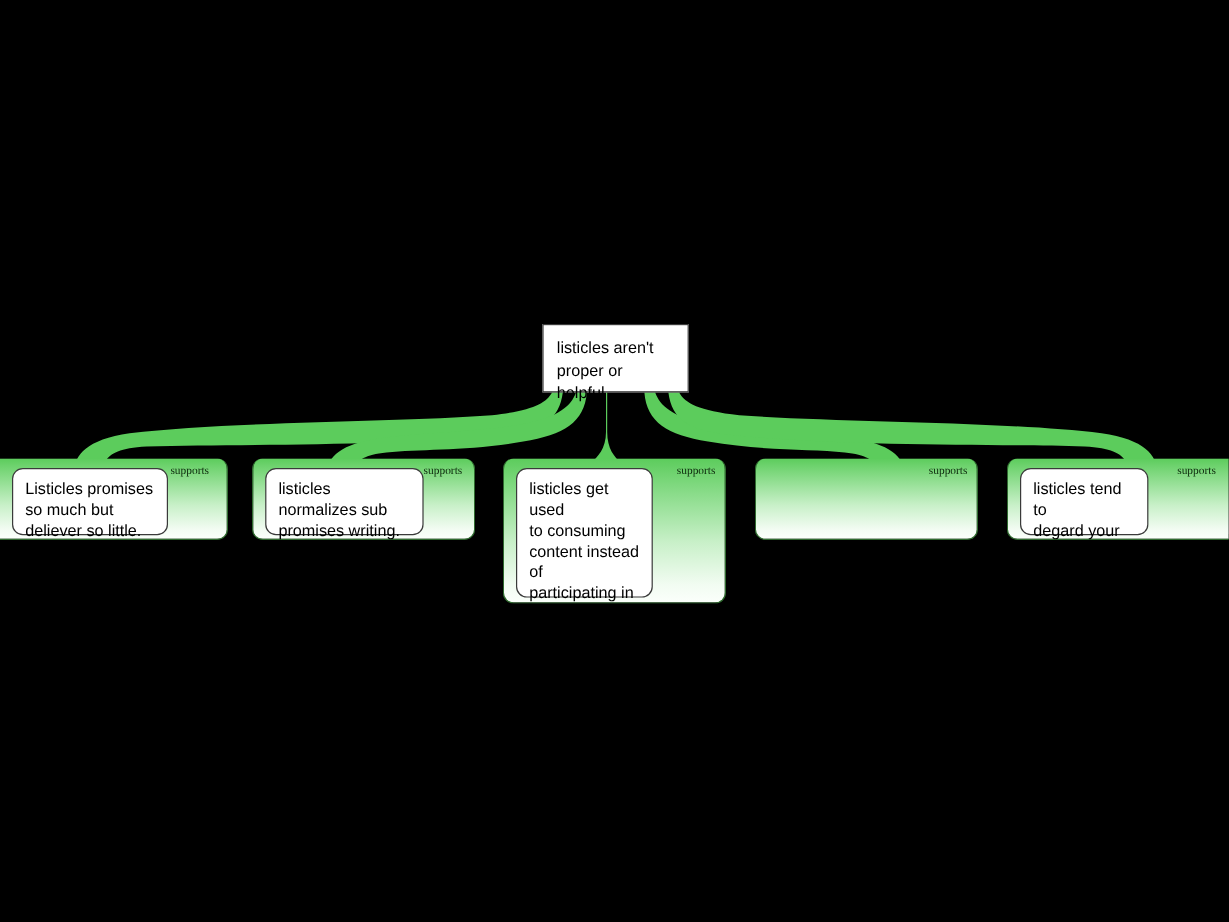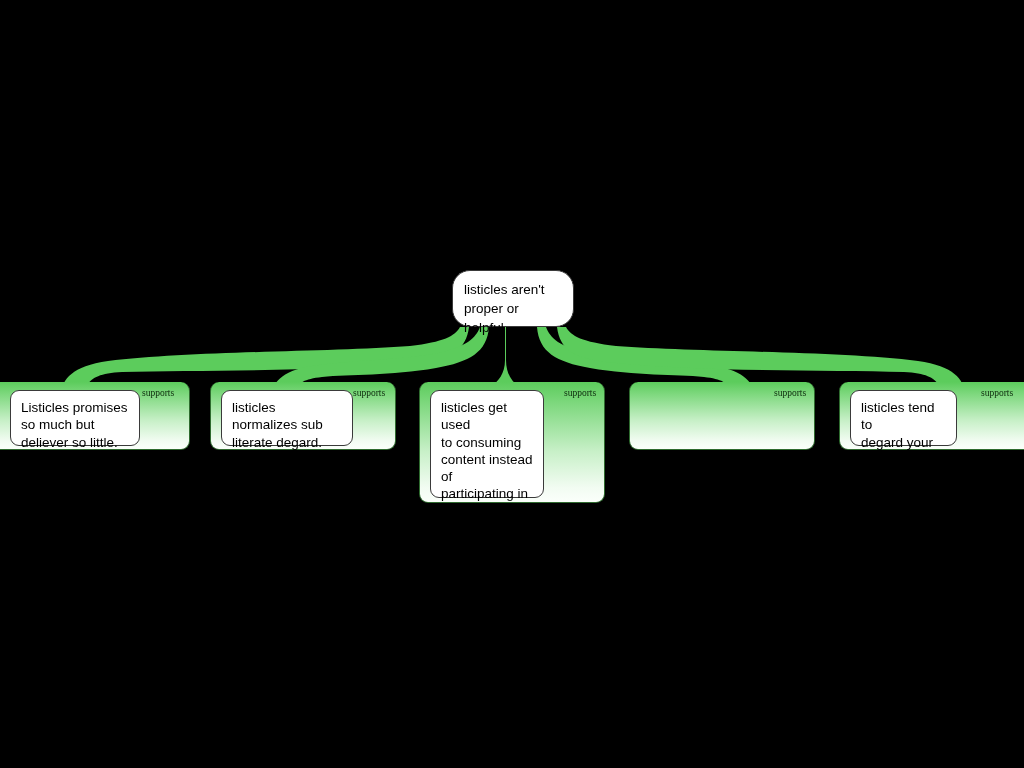--- a/index.html
+++ b/index.html
@@ -31,21 +31,21 @@
     width: 1024px;
     height: 768px;
     z-index: 1;
   }
 
   
   .root-node {
     position: absolute;
     background: #ffffff;
     border: 1px solid #3a3a3a;
-    border-radius: 18px;
+    border-radius: 0;
     box-sizing: border-box;
     z-index: 3;
     padding: 9px 11px 0 11px;
   }
   .root-node .node-text {
     font-size: 13.5px;
     line-height: 19px;
     color: #000000;
     white-space: pre-line;
   }
@@ -170,21 +170,21 @@
 so much but
 deliever so  little.</div>
     </div>
   </div>
 
   <div class="reason-card" style="left: 210px; top: 382px; width: 186px; height: 68px;">
     <span class="relation-label" style="left: 142px;">supports</span>
     <div class="claim-box" style="width: 132px; height: 56px;">
       <div class="node-text">listicles
 normalizes sub
-literate degard.</div>
+promises writing.</div>
     </div>
   </div>
 
   <div class="reason-card" style="left: 419px; top: 382px; width: 186px; height: 121px;">
     <span class="relation-label" style="left: 144px;">supports</span>
     <div class="claim-box" style="width: 114px; height: 108px;">
       <div class="node-text">listicles get used
 to consuming
 content instead of
 participating in

